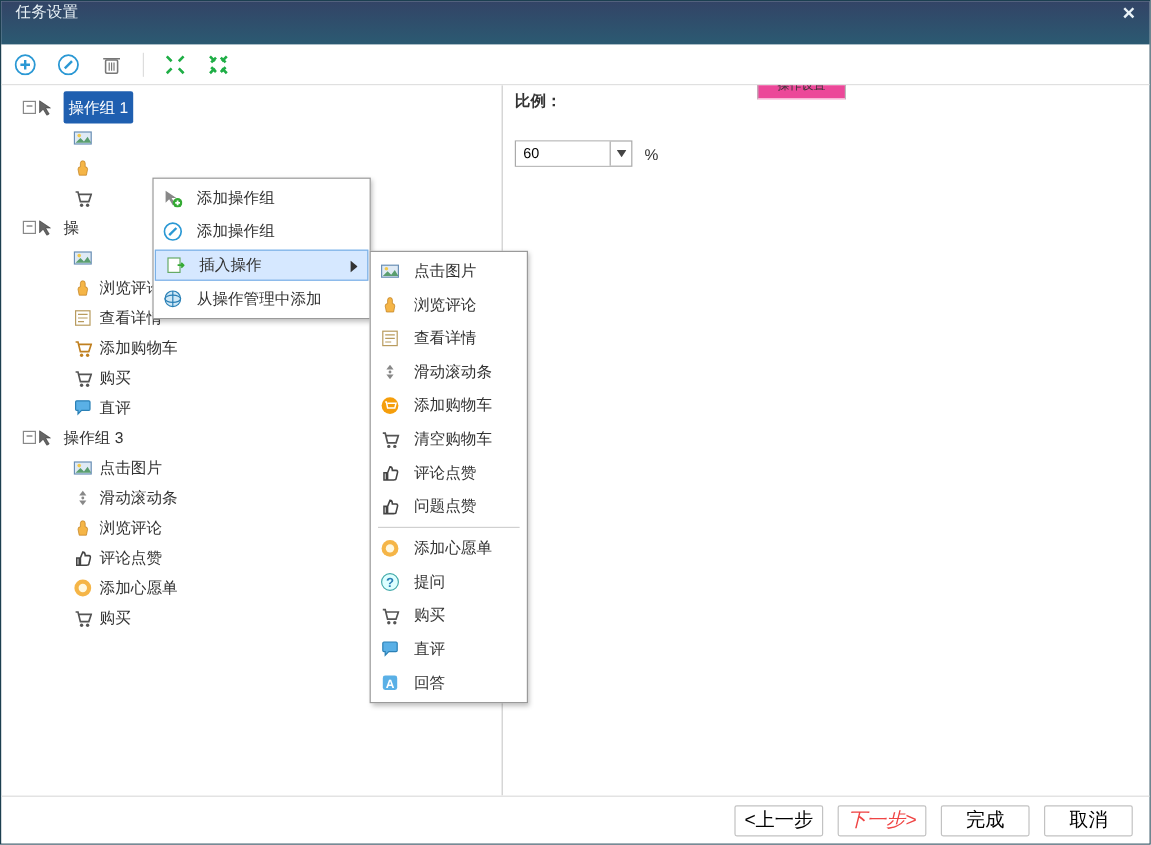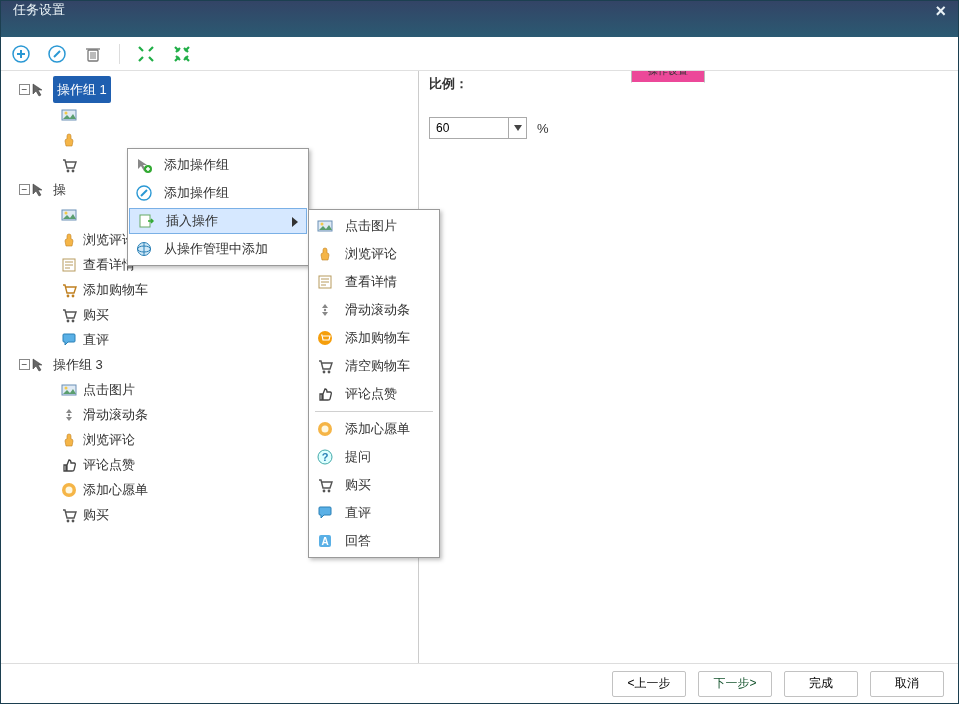--- a/index.html
+++ b/index.html
@@ -10,22 +10,22 @@
   .titlebar .close { font-size:18px; font-weight:bold; cursor:pointer; color:#eaf3f7; }
   .toolbar { height:34px; border-bottom:1px solid #e0e0e0; display:flex; align-items:center; padding:0 10px; gap:16px; }
   .tool-icon { width:20px; height:20px; display:flex; align-items:center; justify-content:center; cursor:pointer; }
   .tool-sep { width:1px; height:20px; background:#ddd; }
   .body { flex:1; display:flex; position:relative; overflow:hidden; }
   .left-panel { width:418px; border-right:1px solid #ccc; position:relative; padding:6px 0 0 12px; }
   .right-panel { flex:1; position:relative; padding:16px 18px; }
   .right-tab { position:absolute; top:-12px; left:212px; background:#ec4899; border:1px solid #bbb; border-bottom:1px solid #fff; padding:4px 16px; font-size:10px; }
   .right-frame { position:absolute; left:10px; right:14px; top:4px; bottom:10px; }
   .footer { height:40px; border-top:1px solid #ddd; display:flex; align-items:center; justify-content:flex-end; padding:0 14px; gap:12px; }
-  .footer button { min-width:74px; height:26px; background:#fff; border:1px solid #c2c2c2; border-radius:2px; font-family:inherit; font-size:12px; cursor:pointer; }
-  .footer button:disabled { color:#14532d; cursor:default; }
+  .footer button { min-width:74px; height:26px; background:#fff; border:1px solid #c2c2c2; border-radius:2px; font-family:inherit; font-size:16px; cursor:pointer; }
+  .footer button:disabled { color:#ef4444; cursor:default;font-style:italic; }
   
   .tree { font-size:13px; line-height:25px; }
   .tree-node { display:flex; align-items:center; gap:6px; height:25px; position:relative; }
   .tree-node.depth0 { padding-left:18px; }
   .tree-node.depth1 { padding-left:48px; }
   .tree-toggle { position:absolute; left:6px; top:7px; width:11px; height:11px; border:1px solid #888; background:#fff; text-align:center; line-height:9px; font-size:10px; cursor:pointer; }
   .tree-node.selected .label { background:#1f5fb0; color:#ffffff; padding:1px 4px; border-radius:2px; }
   .node-icon { width:16px; height:16px; display:inline-flex; align-items:center; justify-content:center; }
   
   .ctx-menu { position:absolute; background:#fff; border:1px solid #9a9a9a; box-shadow:2px 2px 4px rgba(0,0,0,.25); padding:2px 0; z-index:10; }
@@ -370,20 +370,28 @@
             <span>清空购物车</span>
           </div>
           <div class="ctx-item">
             <span class="ic">
               <svg width="16" height="16">
                 <path d="M3 8 L5 8 L5 14 L3 14 Z M6 14 L6 8 L8 3 Q10 3 10 6 L13 6 Q15 6 14 9 L13 13 Q13 14 11 14 Z" fill="none" stroke="#444" stroke-width="1.3"></path>
               </svg>
             </span>
             <span>评论点赞</span>
           </div>
+          <div class="ctx-item">
+            <span class="ic">
+              <svg width="16" height="16">
+                <path d="M3 8 L5 8 L5 14 L3 14 Z M6 14 L6 8 L8 3 Q10 3 10 6 L13 6 Q15 6 14 9 L13 13 Q13 14 11 14 Z" fill="none" stroke="#444" stroke-width="1.3"></path>
+              </svg>
+            </span>
+            <span>问题点赞</span>
+          </div>
           <div class="ctx-sep"></div>
           <div class="ctx-item">
             <span class="ic">
               <svg width="16" height="16">
                 <circle cx="8" cy="8" r="7" fill="#f5b547"></circle>
                 <circle cx="8" cy="8" r="3.5" fill="#fff8e0"></circle>
               </svg>
             </span>
             <span>添加心愿单</span>
           </div>

